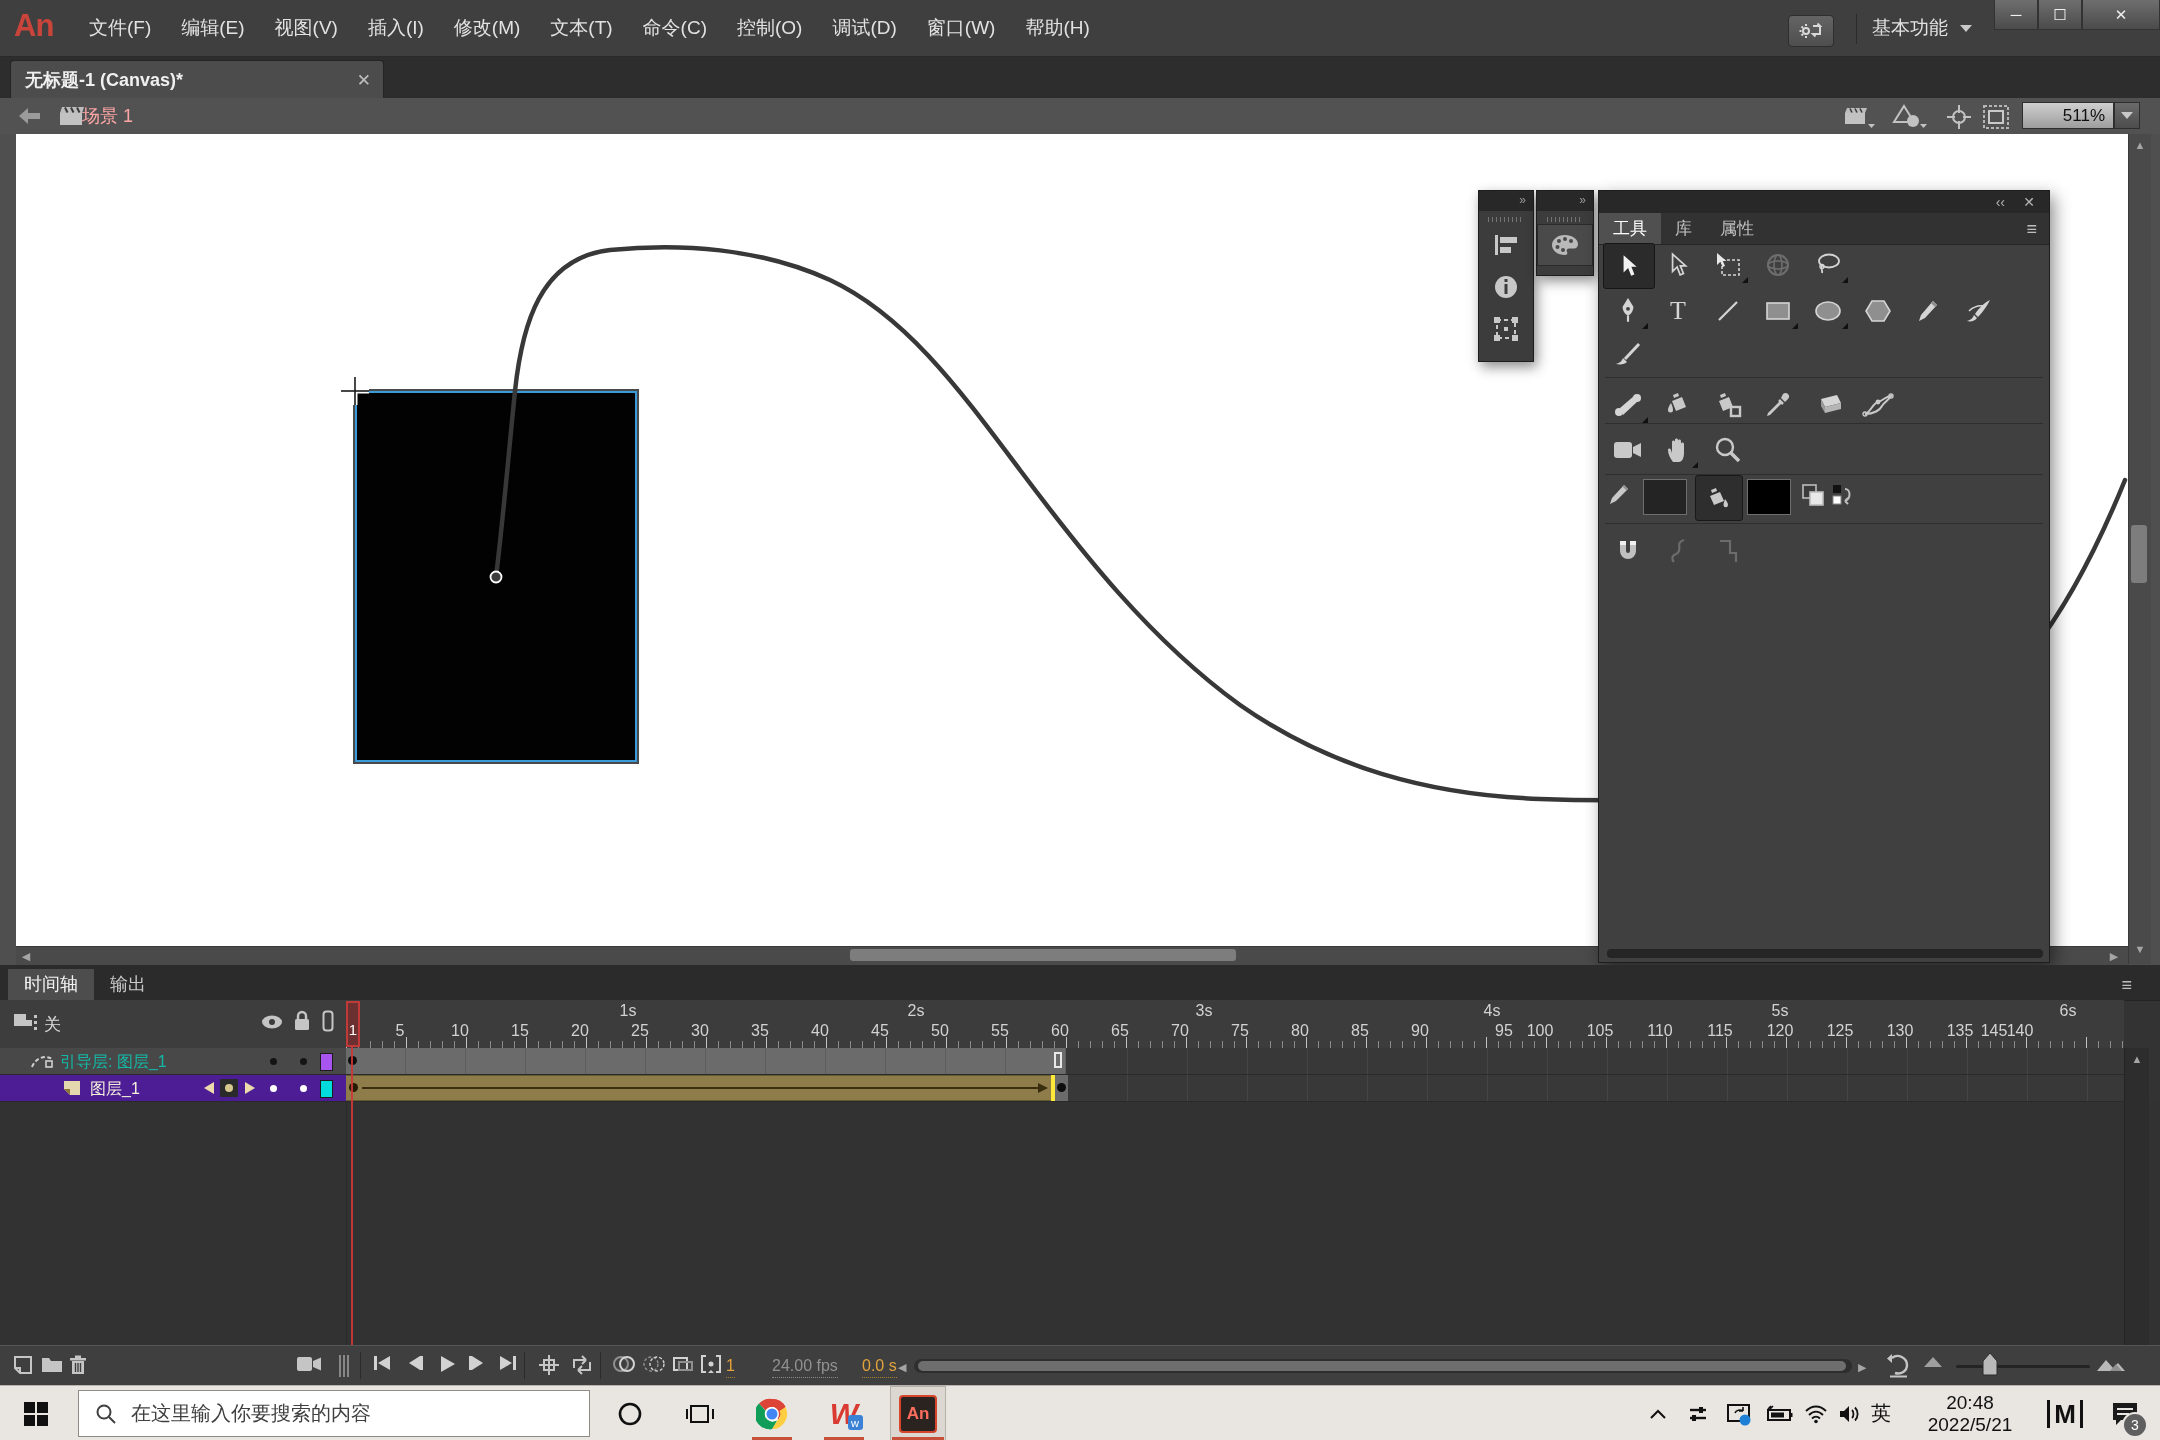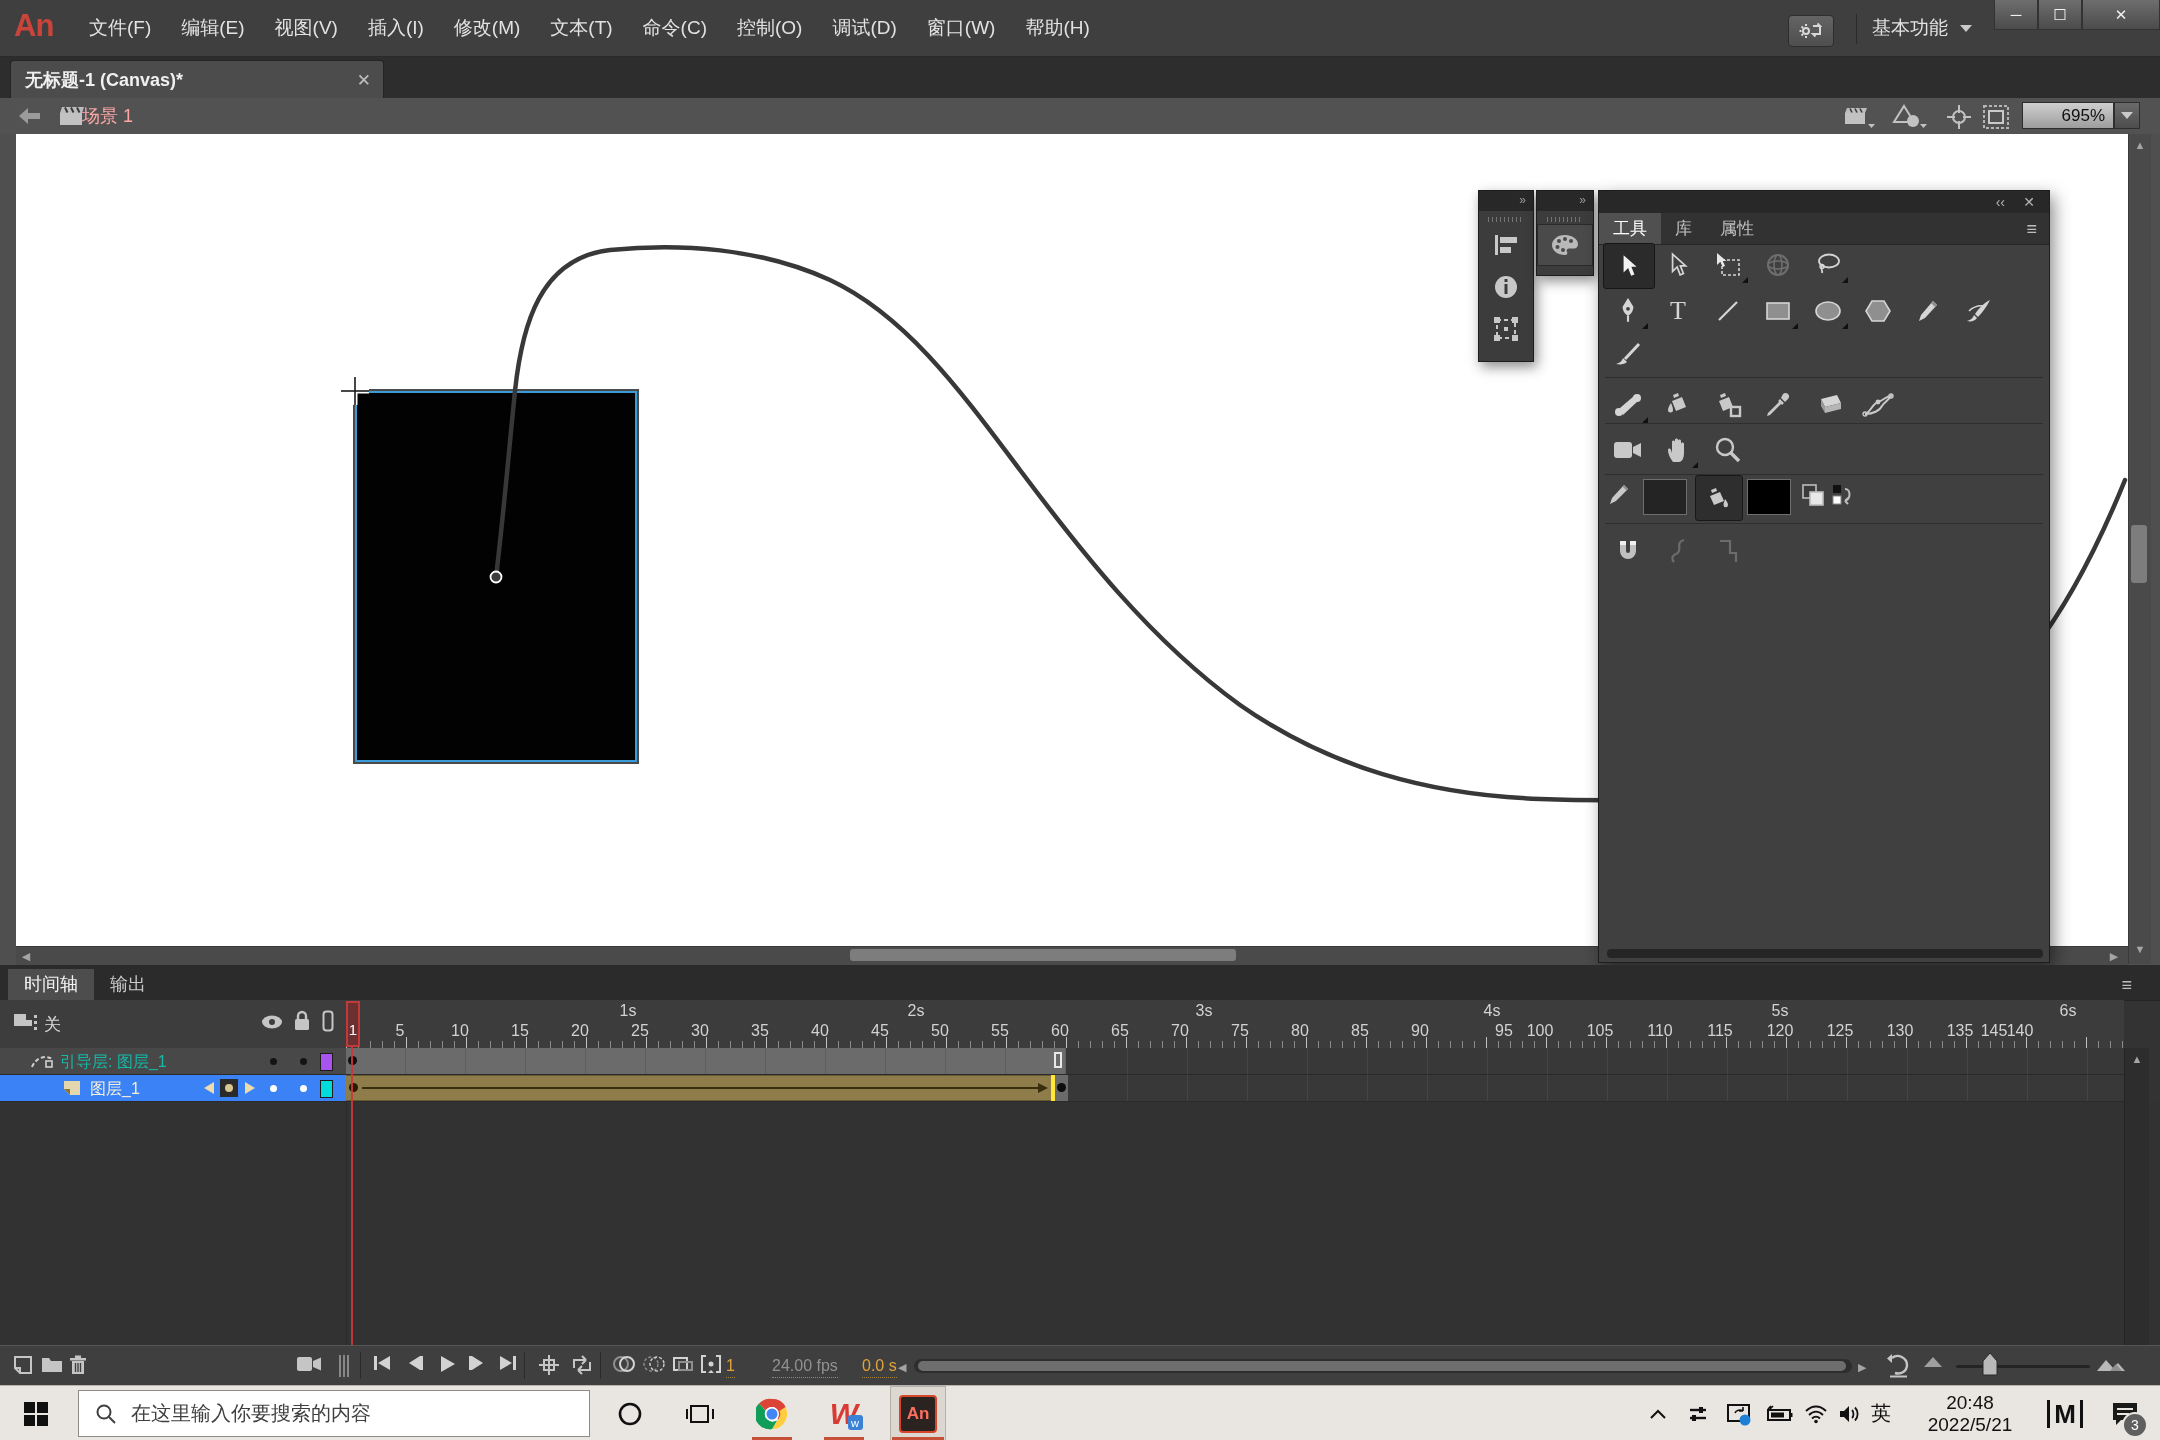--- a/index.html
+++ b/index.html
@@ -236,21 +236,21 @@
             <line x1="17" y1="13" x2="25" y2="13"></line>
           </g>
         </svg>
     </span>
     <span class="ico" style="left:1982px;top:6px;">
       <svg width="28" height="26" viewBox="0 0 28 26">
           <rect x="2" y="2" width="24" height="22" fill="none" stroke="#b5b5b5" stroke-width="2" stroke-dasharray="3 2"></rect>
           <rect x="7" y="7" width="14" height="12" fill="none" stroke="#c9c9c9" stroke-width="2"></rect>
         </svg>
     </span>
-    <div class="abs zoom-box">695%</div>
+    <div class="abs zoom-box">511%</div>
     <div class="abs zoom-dd">
         <span class="caret"></span>
       </div>
   </div>
 
   <div class="abs edge-l"></div>
   <div class="abs edge-r"></div>
   <div class="abs stage"></div>
   <div class="abs shape-rect"></div>
 
@@ -649,21 +649,21 @@
       <span class="lswatch" style="background:#a855f0;"></span>
     </div>
 
     <div class="frow" style="top:83px;border-bottom:1px solid #2a2a2a;">
       <div class="inrange" style="width:720px;"></div>
       <div class="beyond"></div>
       <span class="kf" style="left:2px;background:#0d0d0d;"></span>
       <span class="abs" style="left:708px;top:4px;width:8px;height:16px;border:2px solid #e8e8e8;box-sizing:border-box;"></span>
     </div>
 
-    <div class="lrow" style="left:0;top:110px;background:#3b82f6;border-bottom:1px solid #2a2a2a;">
+    <div class="lrow" style="left:0;top:110px;background:#4c1d95;border-bottom:1px solid #2a2a2a;">
       <span class="ico abs" style="left:62px;top:4px;">
         <svg width="20" height="18" viewBox="0 0 20 18">
             <path d="M2 2 L18 2 L18 16 L8 16 L2 10 Z" fill="#e4d7ae"></path>
             <path d="M2 10 L8 10 L8 16 Z" fill="#8c7434"></path>
           </svg>
       </span>
       <span class="nm abs" style="left:90px;top:4px;position:absolute;color:#f5efdc;">图层_1</span>
       <span class="ico abs" style="left:202px;top:6px;">
         <svg width="14" height="14" viewBox="0 0 14 14">
             <polygon points="12,1 12,13 2,7" fill="#ecdcab"></polygon>

